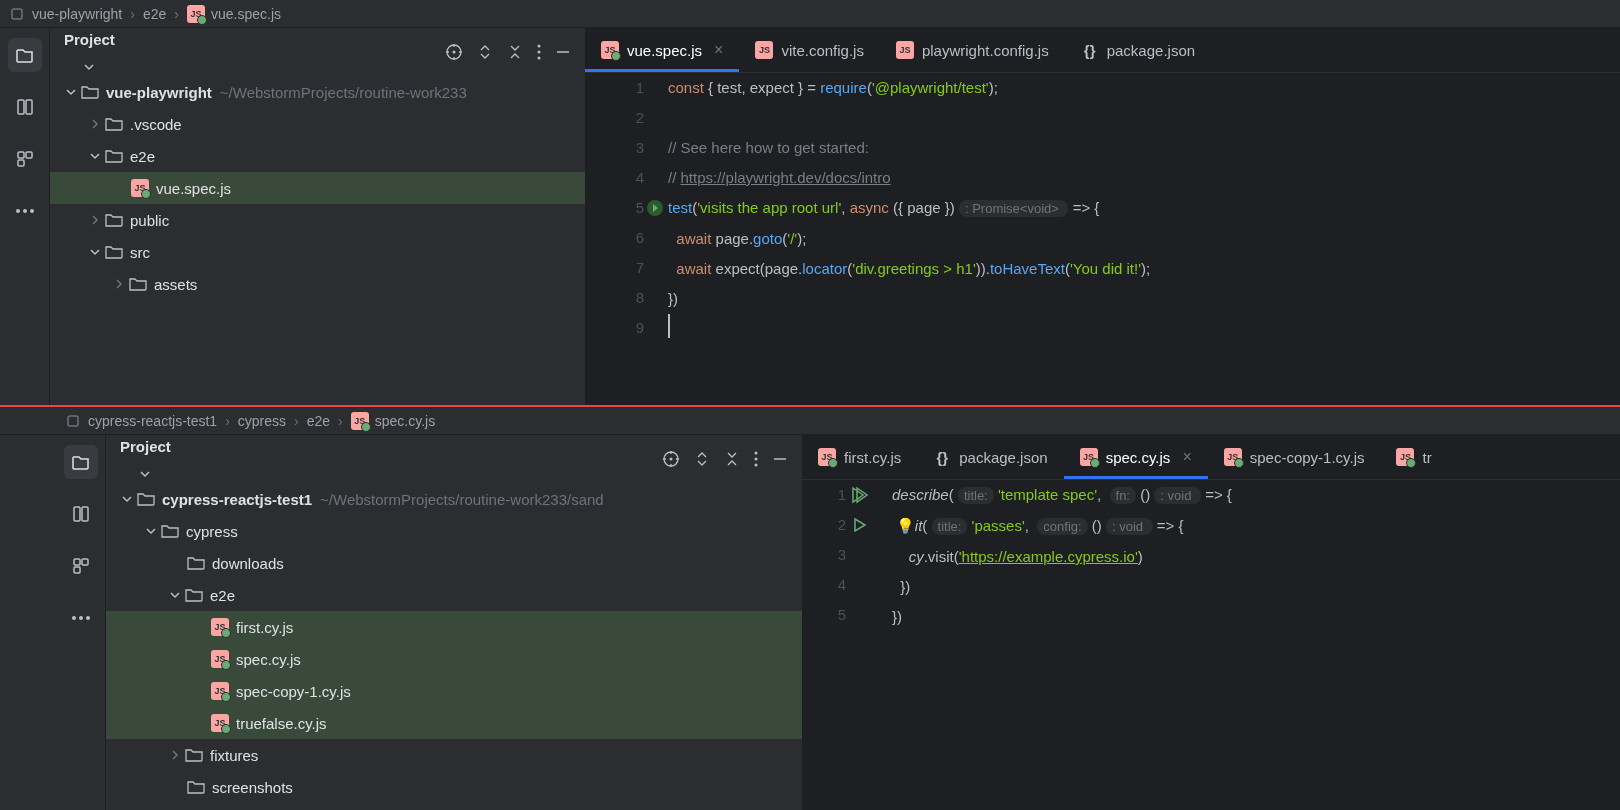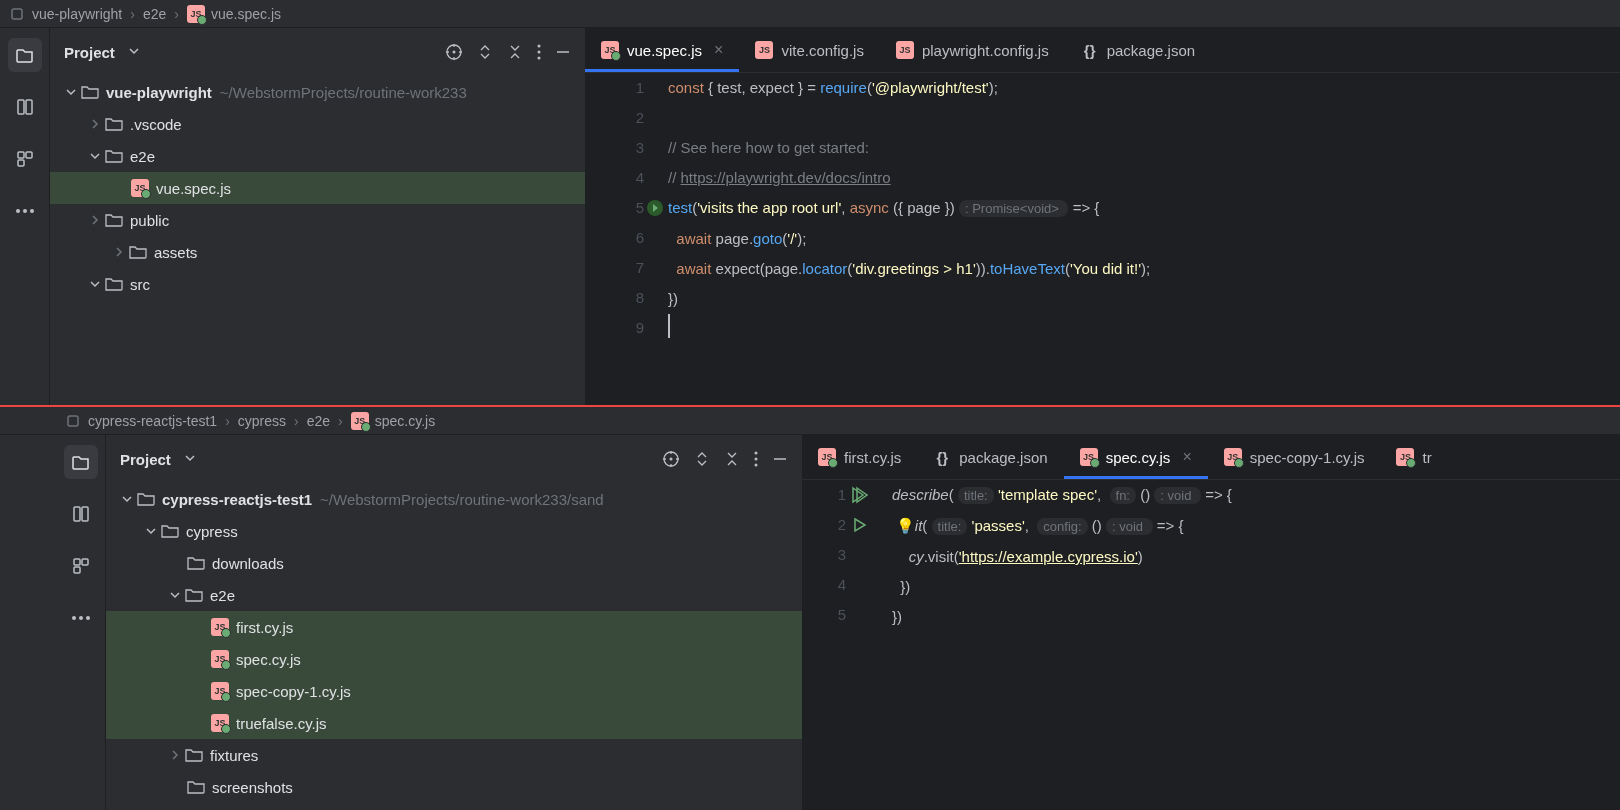--- a/index.html
+++ b/index.html
@@ -9,42 +9,42 @@
 .breadcrumb{height:28px;display:flex;align-items:center;padding:0 10px;font-size:14px;color:#a0a0a8;background:#2b2d30;border-bottom:1px solid #1e1f22;}
 .breadcrumb .sep{margin:0 8px;color:#6f737a;}
 .main{flex:1;display:flex;overflow:hidden;}
 .iconbar{width:50px;background:#2b2d30;display:flex;flex-direction:column;align-items:center;padding:10px 0;gap:18px;border-right:1px solid #1e1f22;}
 .iconbar .btn{width:34px;height:34px;display:flex;align-items:center;justify-content:center;border-radius:6px;cursor:pointer;}
 .iconbar .btn.active{background:#393b40;}
 .iconbar .dots{display:flex;gap:3px;}
 .iconbar .dots span{width:4px;height:4px;background:#bcbec4;border-radius:50%;}
 .sidebar{width:535px;background:#2b2d30;display:flex;flex-direction:column;overflow:hidden;}
 .sidebar-head{height:48px;display:flex;align-items:center;padding:0 14px;justify-content:space-between;}
-.sidebar-head .title{font-weight:600;color:#dfe1e5;font-size:15px;display:flex;gap:12px;}
+.sidebar-head .title{font-weight:600;color:#dfe1e5;font-size:15px;display:flex;align-items:center;gap:12px;flex-direction:column;}
 .sidebar-head .actions{display:flex;gap:14px;align-items:center;}
 .tree{flex:1;overflow:auto;font-size:15px;}
 .tree-row{display:flex;align-items:center;height:32px;cursor:pointer;white-space:nowrap;}
 .tree-row.selected{background:#3a4a3a;}
 .tree-row .chev{width:18px;display:inline-flex;justify-content:center;color:#6f737a;}
 .tree-row .ficon{width:20px;height:20px;margin-right:6px;display:inline-flex;align-items:center;justify-content:center;}
 .tree-row .label{color:#dfe1e5;}
 .tree-row .label.bold{font-weight:700;}
 .tree-row .path{color:#6f737a;margin-left:8px;}
 .editor{flex:1;background:#1e1f22;display:flex;flex-direction:column;overflow:hidden;}
 .tabs{height:45px;display:flex;align-items:stretch;border-bottom:1px solid #2b2d30;}
 .tab{display:flex;align-items:center;padding:0 16px;gap:8px;cursor:pointer;font-size:15px;color:#bcbec4;position:relative;}
 .tab.active{color:#fff;}
 .tab.active::after{content:'';position:absolute;bottom:0;left:0;right:0;height:3px;background:#3574f0;}
 .tab .close{color:#6f737a;font-size:16px;margin-left:4px;}
 .code{flex:1;display:flex;font-family:'JetBrains Mono','Consolas',monospace;font-size:15px;line-height:30px;overflow:hidden;}
 .gutter{width:75px;padding-right:16px;text-align:right;color:#4b5059;user-select:none;position:relative;}
 .gutter .gicon{position:absolute;width:18px;height:18px;}
 .lines{flex:1;padding-left:8px;white-space:pre;color:#bcbec4;}
 .kw{color:#cf8e6d;}
-.str{color:#fef9c3;}
+.str{color:#84cc16;}
 .fn{color:#56a8f5;}
 .com{color:#7a7e85;}
 .link{color:#7a7e85;text-decoration:underline;}
 .hint{color:#6f737a;background:#2b2d30;padding:1px 6px;border-radius:8px;font-size:13px;}
 .ident{color:#bcbec4;font-style:italic;}
 
 .svg{display:block;}
 .folder-icon{width:18px;height:14px;}
 .js-badge{width:18px;height:18px;background:#fca5a5;border-radius:3px;display:flex;align-items:center;justify-content:center;font-size:9px;font-weight:700;color:#323330;position:relative;}
 .js-badge.test::after{content:'';position:absolute;right:-2px;bottom:-2px;width:8px;height:8px;background:#6aab73;border-radius:50%;border:1px solid #2b2d30;}
@@ -180,45 +180,45 @@
                 <path d="M5 3l4 4-4 4" fill="none" stroke="#6f737a" stroke-width="1.5"></path>
               </svg>
             </span>
             <span class="ficon">
               <svg class="folder-icon">
                 <path d="M1 2h5l2 2h9v8a1 1 0 0 1-1 1H1V2z" fill="none" stroke="#bcbec4" stroke-width="1.3"></path>
               </svg>
             </span>
             <span class="label">public</span>
           </div>
+        <div class="tree-row" style="padding-left:36px">
+            <span class="chev">
+              <svg class="chev-svg">
+                <path d="M3 5l4 4 4-4" fill="none" stroke="#bcbec4" stroke-width="1.5"></path>
+              </svg>
+            </span>
+            <span class="ficon">
+              <svg class="folder-icon">
+                <path d="M1 2h5l2 2h9v8a1 1 0 0 1-1 1H1V2z" fill="none" stroke="#bcbec4" stroke-width="1.3"></path>
+              </svg>
+            </span>
+            <span class="label">src</span>
+          </div>
         <div class="tree-row" style="padding-left:60px">
             <span class="chev">
               <svg class="chev-svg">
                 <path d="M5 3l4 4-4 4" fill="none" stroke="#6f737a" stroke-width="1.5"></path>
               </svg>
             </span>
             <span class="ficon">
               <svg class="folder-icon">
                 <path d="M1 2h5l2 2h9v8a1 1 0 0 1-1 1H1V2z" fill="none" stroke="#bcbec4" stroke-width="1.3"></path>
               </svg>
             </span>
             <span class="label">assets</span>
-          </div>
-        <div class="tree-row" style="padding-left:36px">
-            <span class="chev">
-              <svg class="chev-svg">
-                <path d="M3 5l4 4 4-4" fill="none" stroke="#bcbec4" stroke-width="1.5"></path>
-              </svg>
-            </span>
-            <span class="ficon">
-              <svg class="folder-icon">
-                <path d="M1 2h5l2 2h9v8a1 1 0 0 1-1 1H1V2z" fill="none" stroke="#bcbec4" stroke-width="1.3"></path>
-              </svg>
-            </span>
-            <span class="label">src</span>
           </div>
       </div>
     </div>
     <div class="editor">
       <div class="tabs">
         <div class="tab active">
             <span class="js-badge test">JS</span>
             <span>vue.spec.js</span>
             <span class="close">×</span>
           </div>

